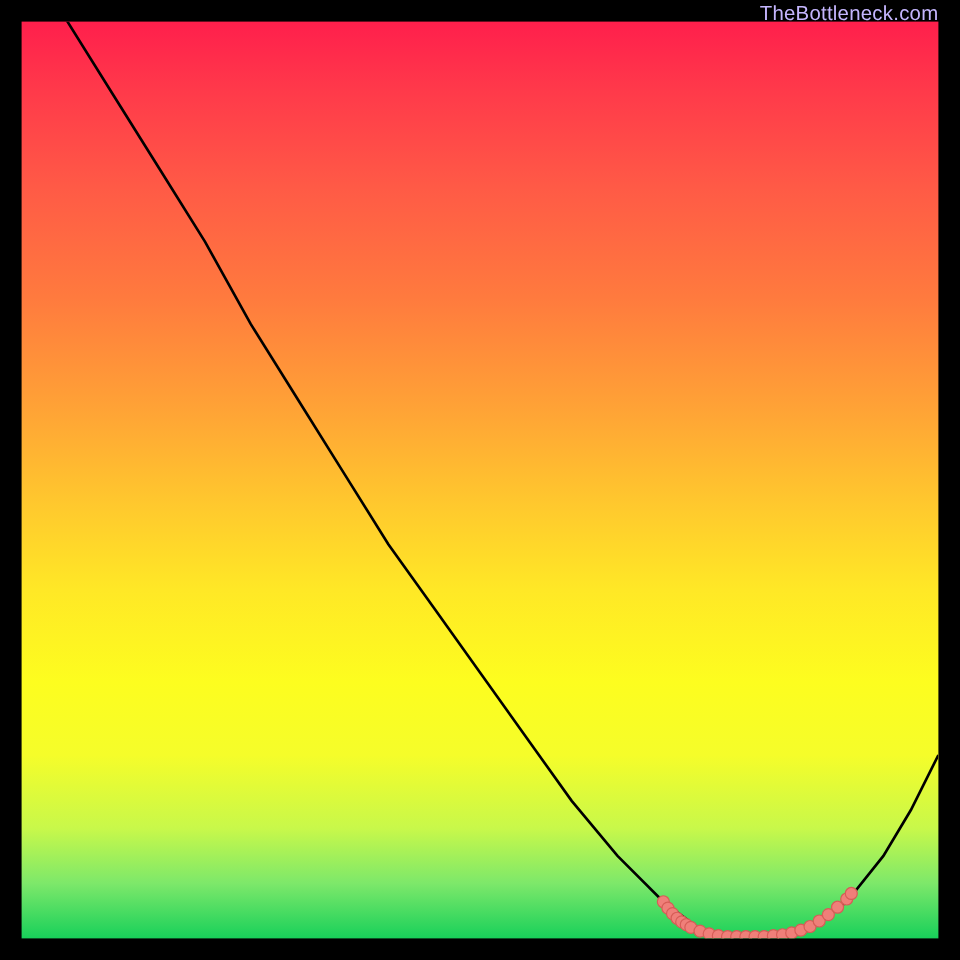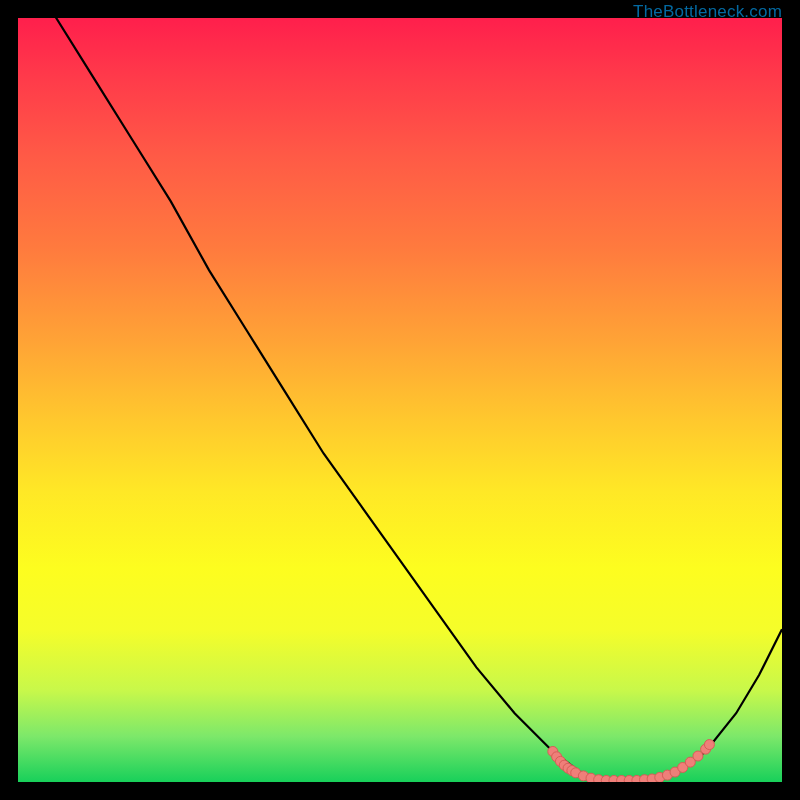--- a/index.html
+++ b/index.html
@@ -47,21 +47,21 @@
     position: absolute;
     left: 0;
     top: 0;
     width: 764px;
     height: 764px;
   }
   .attribution {
     position: absolute;
     top: 2px;
     right: 18px;
-    color: #0369a1;
+    color: #c4b5fd;
     font-size: 17px;
     letter-spacing: 0.2px;
   }
 </style>
 </head>
 <body>
 
 <div class="frame">
   <div class="plot">
     <svg class="line-canvas" viewBox="0 0 764 764" preserveAspectRatio="none">

